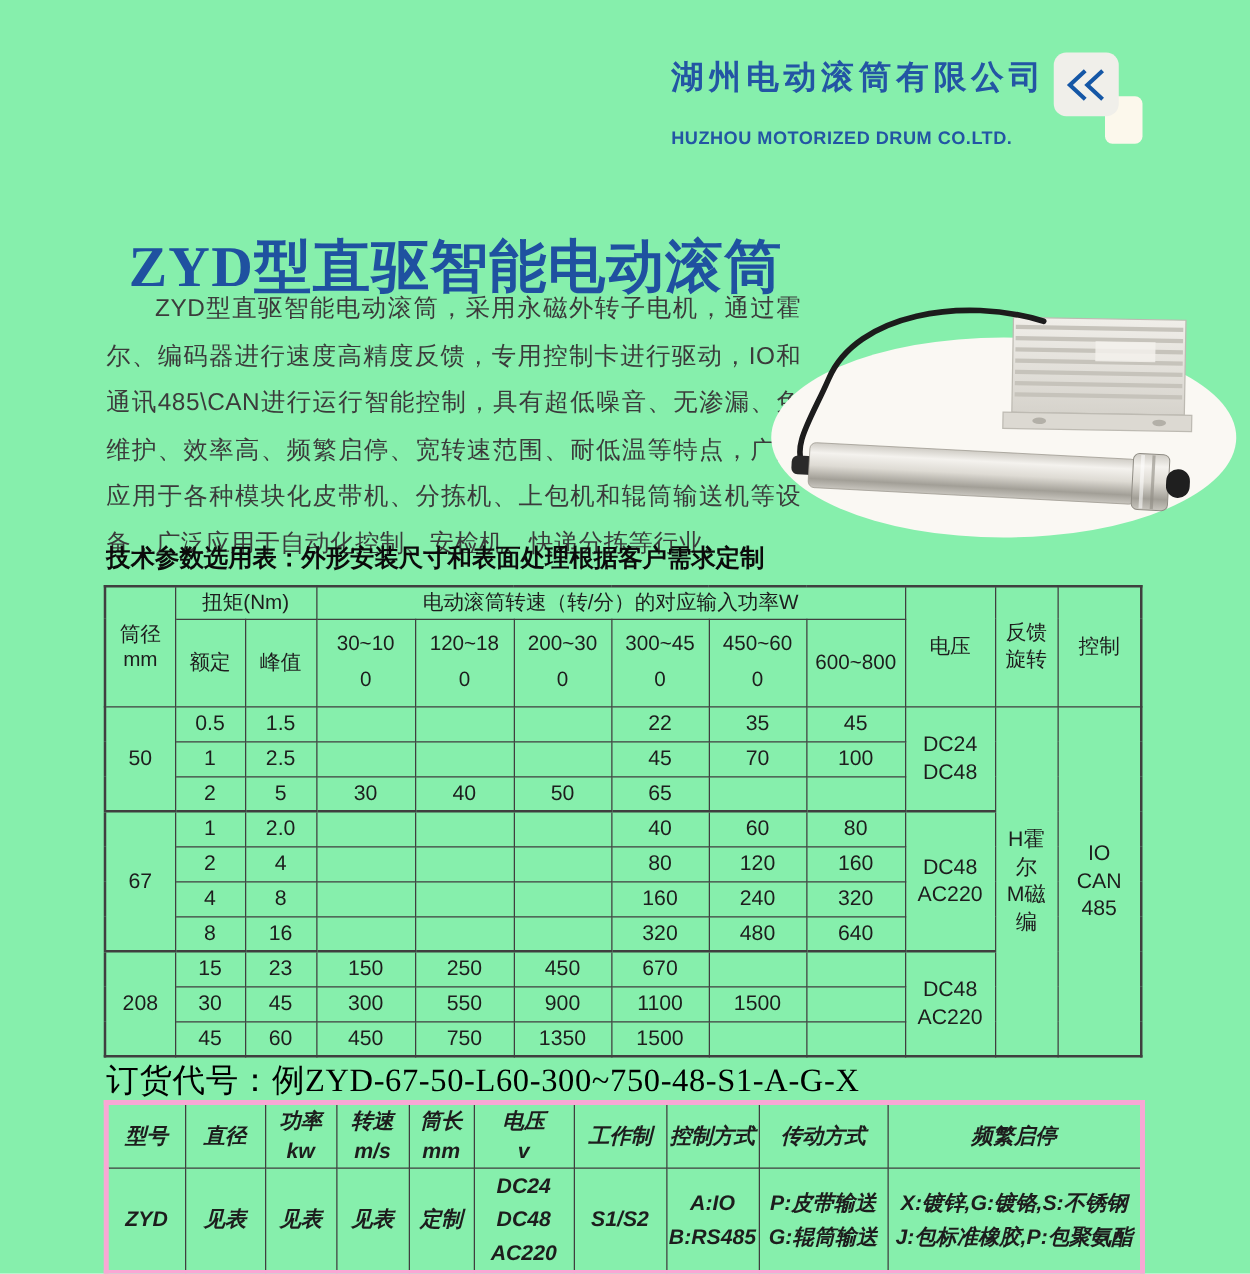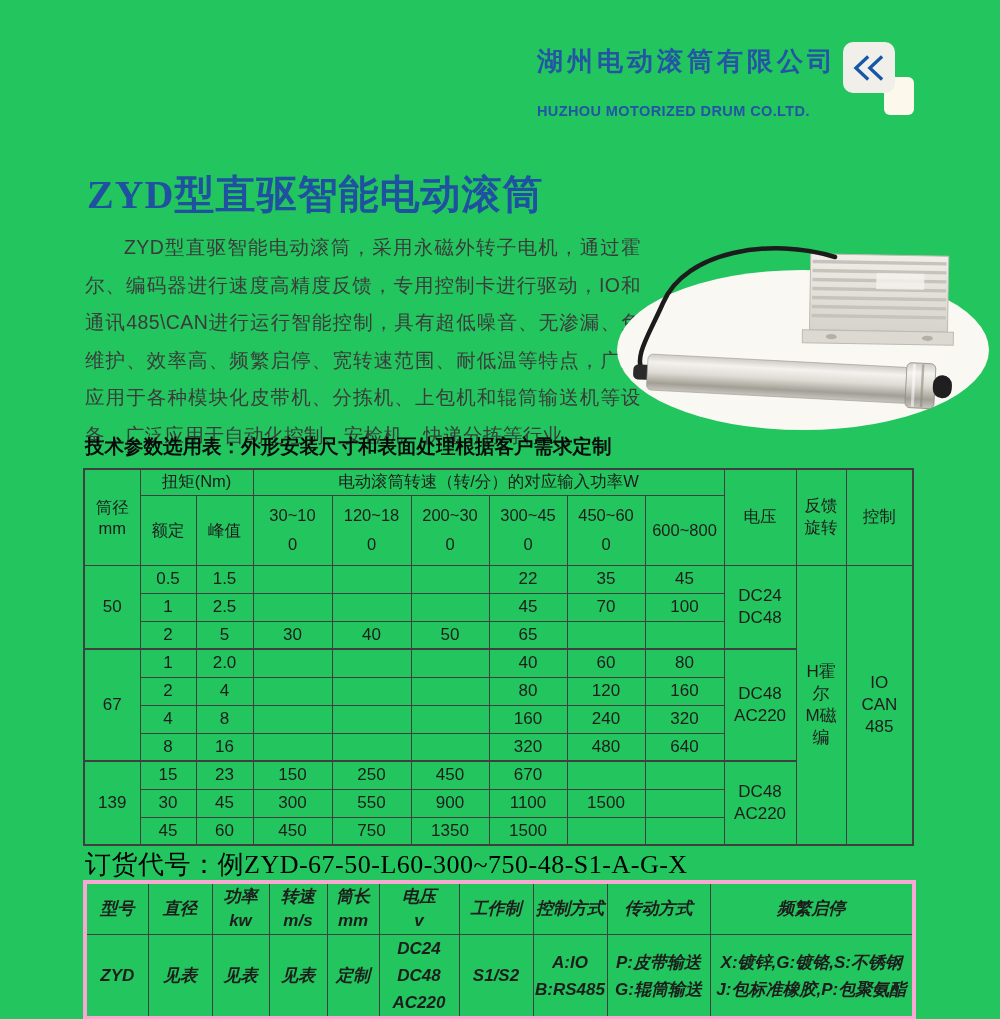--- a/index.html
+++ b/index.html
@@ -1,32 +1,32 @@
 <!DOCTYPE html>
 <html><head>
 <meta charset="utf-8">
 <style>
   html,body{margin:0;padding:0;background:#ffffff;}
   .page{
-    position:relative;width:1000px;height:1019px;background:#22c55e;overflow:hidden;
+    position:relative;width:1000px;height:1019px;background:#86efac;overflow:hidden;
     font-family:"Liberation Sans",sans-serif;color:#1d1d1d;
   }
   
   .brand{position:absolute;left:537px;top:44px;}
   .brand-cn{font-size:26px;font-weight:700;letter-spacing:4px;color:#2355a4;white-space:nowrap;}
   .brand-en{font-size:14.5px;font-weight:700;letter-spacing:0.4px;color:#2355a4;margin-top:24px;white-space:nowrap;}
   .back-btn{
     position:absolute;left:843px;top:42px;width:52px;height:51px;border-radius:10px;
     background:#f0efea;display:flex;align-items:center;justify-content:center;cursor:pointer;z-index:2;
   }
   .back-btn-shadow{position:absolute;left:884px;top:77px;width:30px;height:38px;border-radius:6px;background:#fcf8ec;z-index:1;}
   
   .title{
-    position:absolute;left:87px;top:167px;margin:0;
-    font-family:"Liberation Serif",serif;font-weight:700;font-size:40px;letter-spacing:1px;color:#1f51a0;white-space:nowrap;
+    position:absolute;left:87px;top:167px;margin:16px;
+    font-family:"Liberation Serif",serif;font-weight:700;font-size:46px;letter-spacing:1px;color:#1f51a0;white-space:nowrap;
   }
   .intro-text{
     position:absolute;left:85px;top:229px;width:556px;margin:0;
     font-size:19.5px;line-height:37.6px;color:#3b3b3b;text-indent:2em;text-align:justify;letter-spacing:0.4px;
   }
   .product-photo{position:absolute;left:613px;top:245px;width:387px;height:186px;}
   
   .spec-caption{position:absolute;left:85px;top:433px;font-size:19.5px;font-weight:700;color:#0b0b0b;white-space:nowrap;}
   .order-caption{
     position:absolute;left:85px;top:847px;font-family:"Liberation Serif",serif;
@@ -243,21 +243,21 @@
           <td>8</td>
           <td>16</td>
           <td></td>
           <td></td>
           <td></td>
           <td>320</td>
           <td>480</td>
           <td>640</td>
         </tr>
         <tr class="group-start">
-          <td rowspan="3">139</td>
+          <td rowspan="3">208</td>
           <td>15</td>
           <td>23</td>
           <td>150</td>
           <td>250</td>
           <td>450</td>
           <td>670</td>
           <td></td>
           <td></td>
           <td rowspan="3" class="volt-cell">DC48
 AC220</td>

